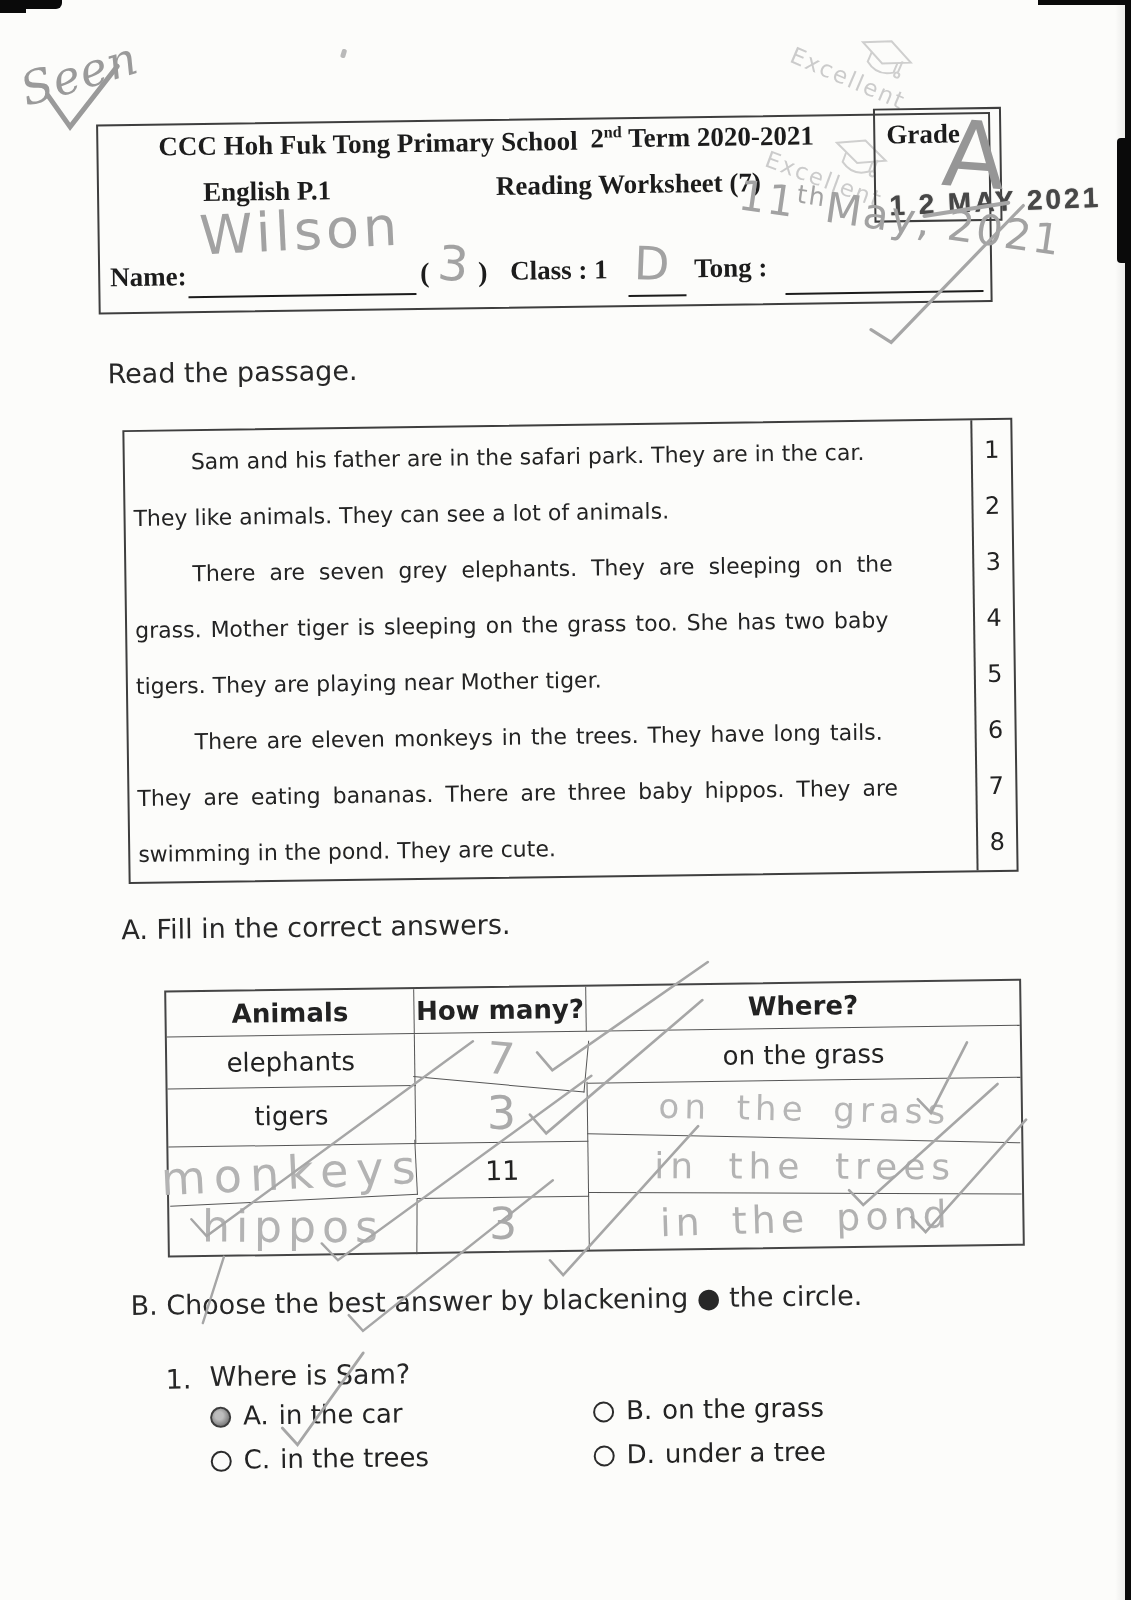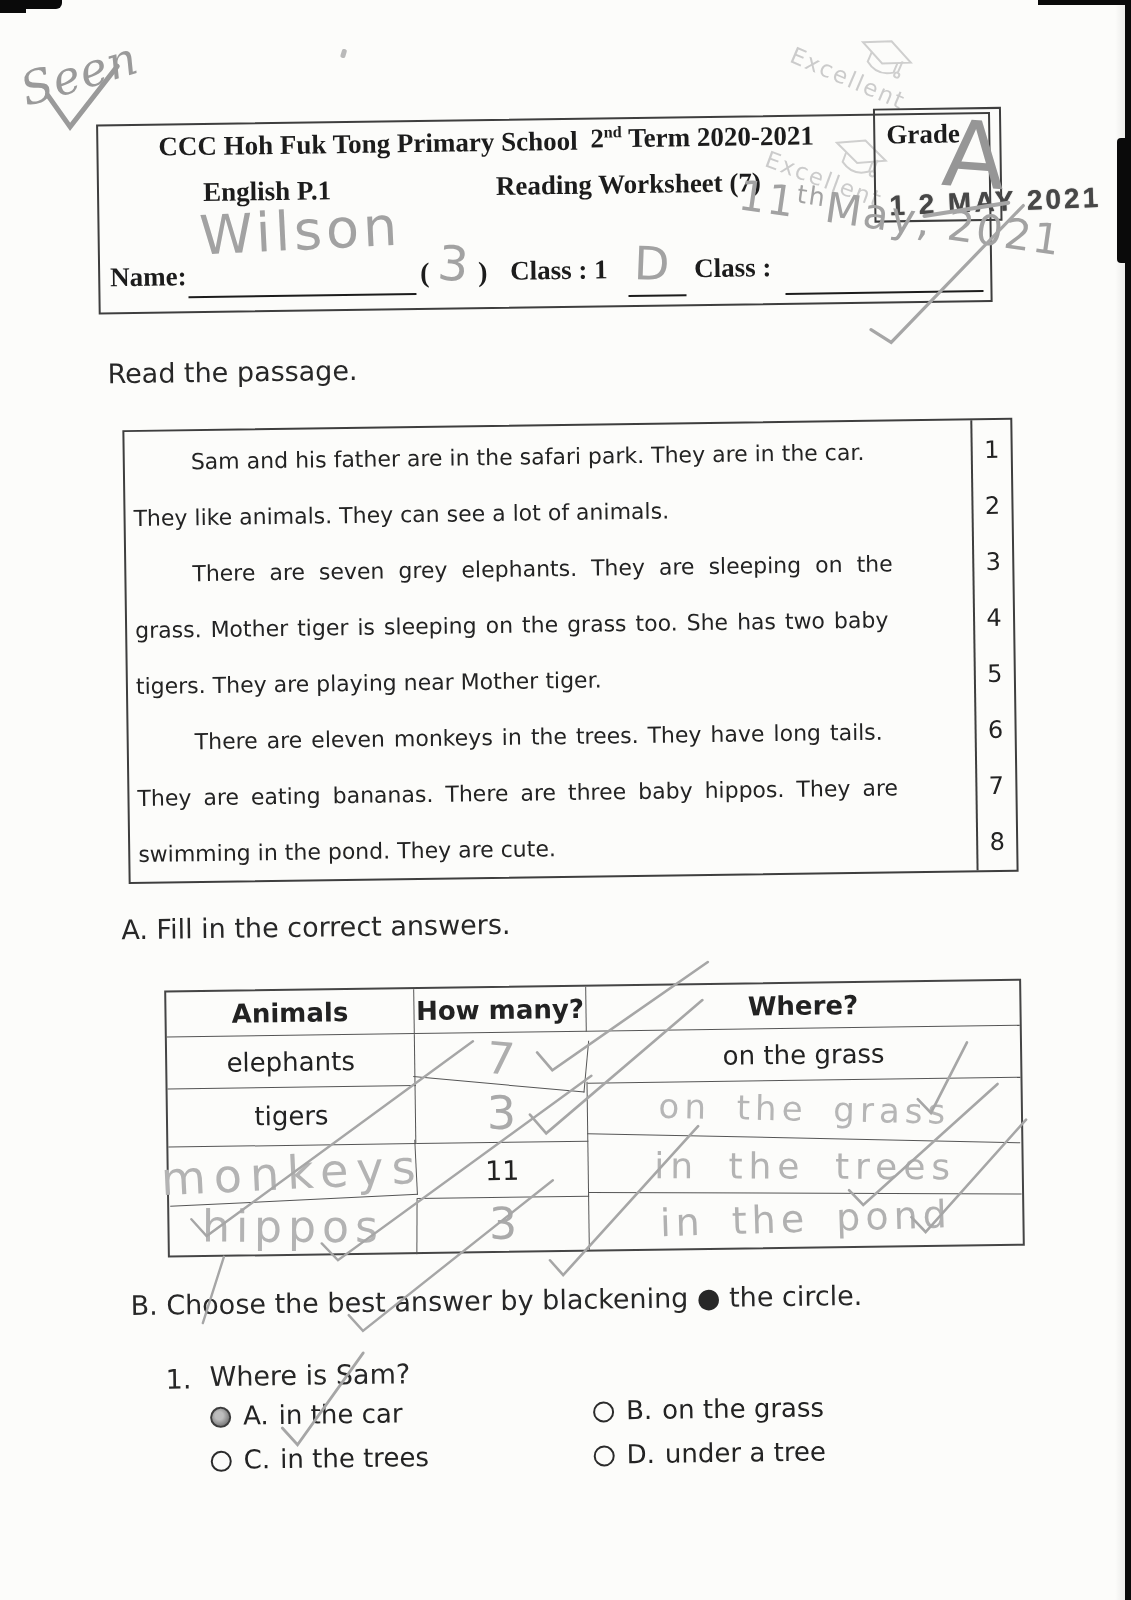--- a/index.html
+++ b/index.html
@@ -105,21 +105,21 @@
     <span class="abs hw" style="left:208px;top:196px;font-size:54px;letter-spacing:4px;transform:rotate(-2deg);">Wilson</span>
 
     <span class="abs ser" style="left:428px;top:255px;font-size:28px;">(</span>
     <span class="abs hw" style="left:446px;top:234px;font-size:48px;transform:rotate(6deg);">3</span>
     <span class="abs ser" style="left:486px;top:255px;font-size:28px;">)</span>
 
     <span class="abs ser" style="left:518px;top:255px;font-size:27px;">Class : 1</span>
     <div class="abs uline" style="left:636px;top:296px;width:58px;"></div>
     <span class="abs hw" style="left:642px;top:238px;font-size:46px;transform:rotate(3deg);">D</span>
 
-    <span class="abs ser" style="left:702px;top:255px;font-size:27px;">Class :</span>
+    <span class="abs ser" style="left:702px;top:255px;font-size:27px;">Tong :</span>
     <div class="abs uline" style="left:793px;top:296px;width:198px;"></div>
     <span class="abs hw" style="left:746px;top:198px;font-size:42px;transform:rotate(9deg);letter-spacing:2px;"><span>11</span><sup>th</sup><span>May, 2021</span></span>
 
     <div class="abs com" style="left:114px;top:352px;font-size:27px;">Read the passage.</div>
 
     <div class="abs pbox" style="left:128px;top:424px;width:886px;height:450px;">
       <div class="plines">
         <div class="pline ind">Sam and his father are in the safari park. They are in the car.</div>
         <div class="pline">They like animals. They can see a lot of animals.</div>
         <div class="pline ind ws7">There are seven grey elephants. They are sleeping on the</div>

